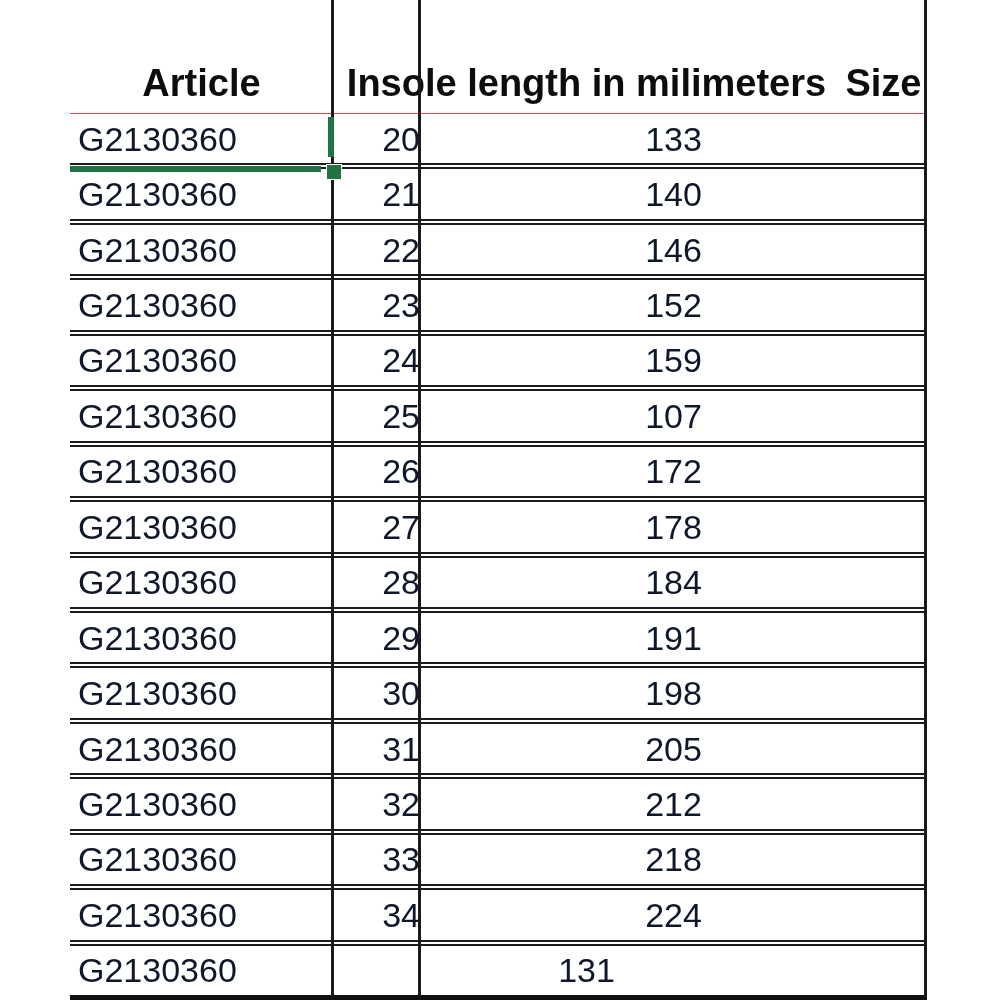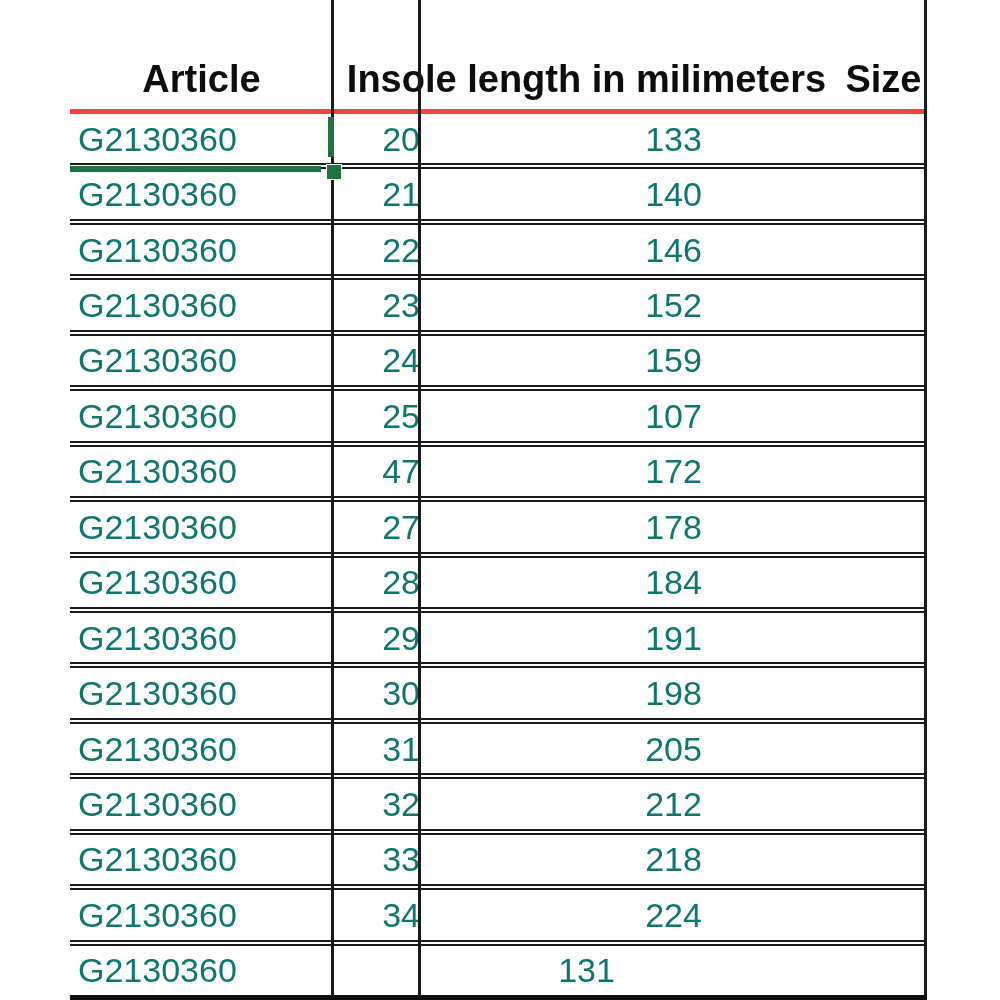--- a/index.html
+++ b/index.html
@@ -24,40 +24,40 @@
     display: flex;
     flex-direction: column;
   }
   .row {
     display: flex;
     flex-direction: row;
     box-sizing: border-box;
   }
   .header-row {
     flex: 0 0 114px;
-    border-bottom: 5px solid #ef4444;
+    border-bottom: 1px solid #ef4444;
   }
   .rows-wrap {
     flex: 1 1 auto;
     display: flex;
     flex-direction: column;
   }
   .data-row {
     flex: 1 1 0;
     border-bottom: 6px double #1b1b1b;
   }
   .data-row:last-child {
     border-bottom: 5px solid #101010;
   }
   .cell {
     display: flex;
     box-sizing: border-box;
     overflow: hidden;
     white-space: nowrap;
-    color: #0f766e;
+    color: #0f172a;
   }
   .c1 { flex: 0 0 263px; }
   .c2 { flex: 0 0 87px; }
   .c3 { flex: 0 0 507px; }
   .hcell {
     font-weight: bold;
     font-size: 38px;
     line-height: 1;
     align-items: flex-end;
     justify-content: center;
@@ -162,21 +162,21 @@
     </div>
 
     <div class="row data-row">
       <div class="cell dcell c1">G2130360</div>
       <div class="cell dcell c2">25</div>
       <div class="cell dcell c3">107</div>
     </div>
 
     <div class="row data-row">
       <div class="cell dcell c1">G2130360</div>
-      <div class="cell dcell c2">47</div>
+      <div class="cell dcell c2">26</div>
       <div class="cell dcell c3">172</div>
     </div>
 
     <div class="row data-row">
       <div class="cell dcell c1">G2130360</div>
       <div class="cell dcell c2">27</div>
       <div class="cell dcell c3">178</div>
     </div>
 
     <div class="row data-row">

